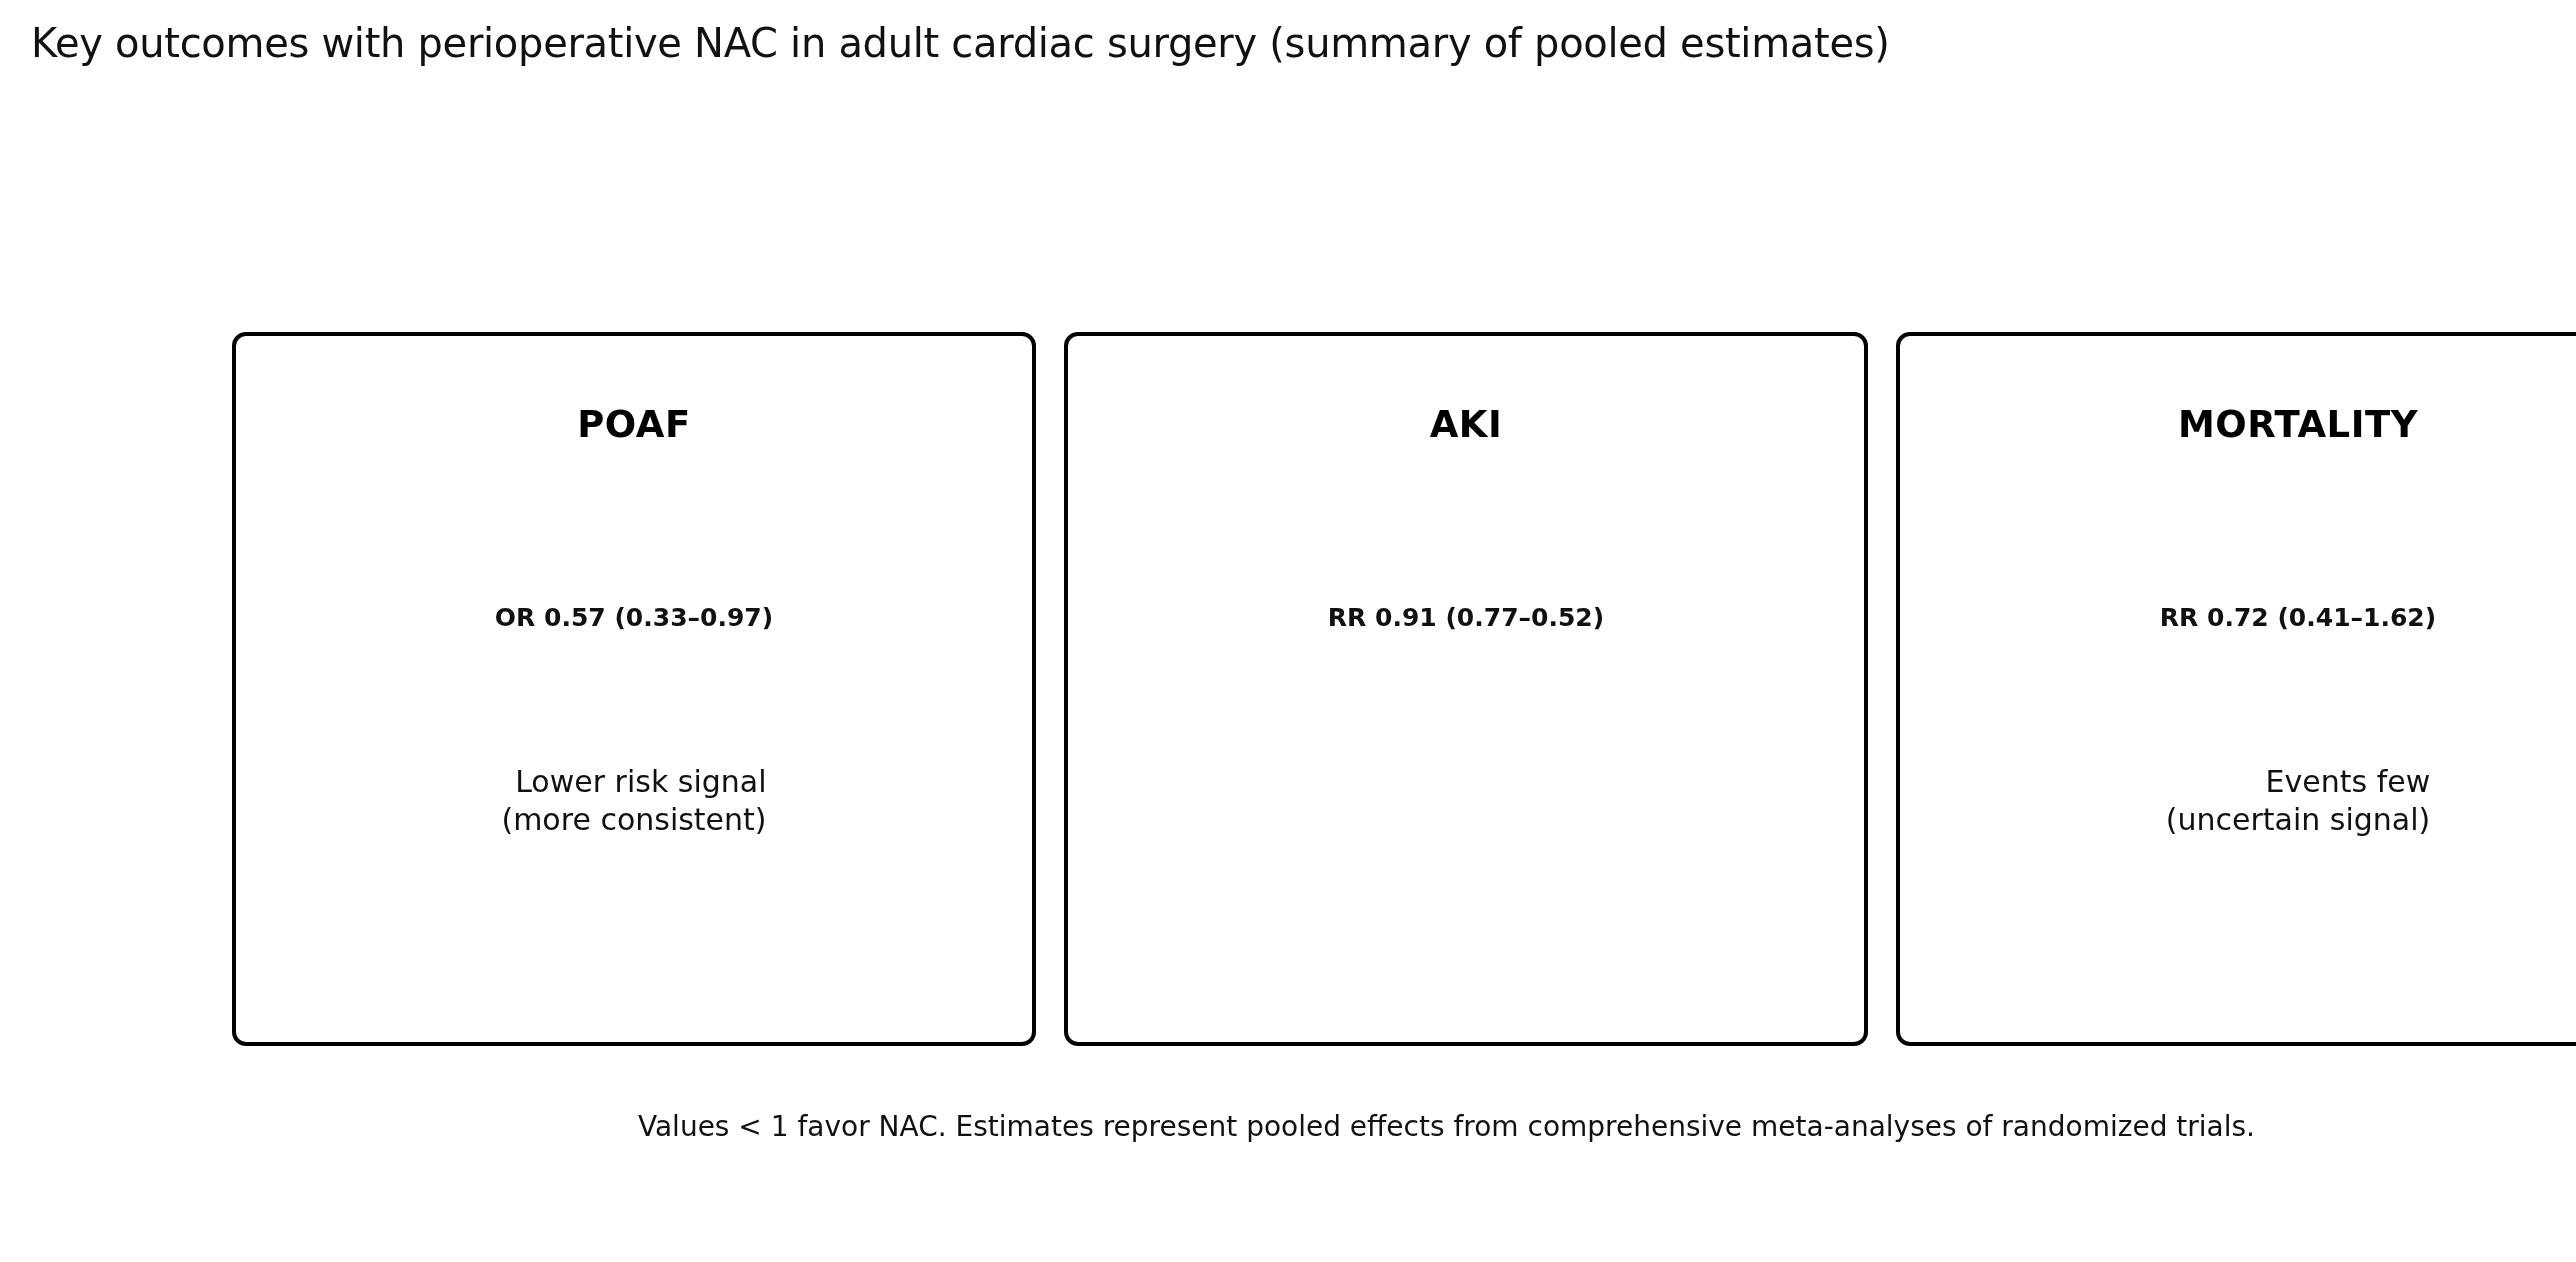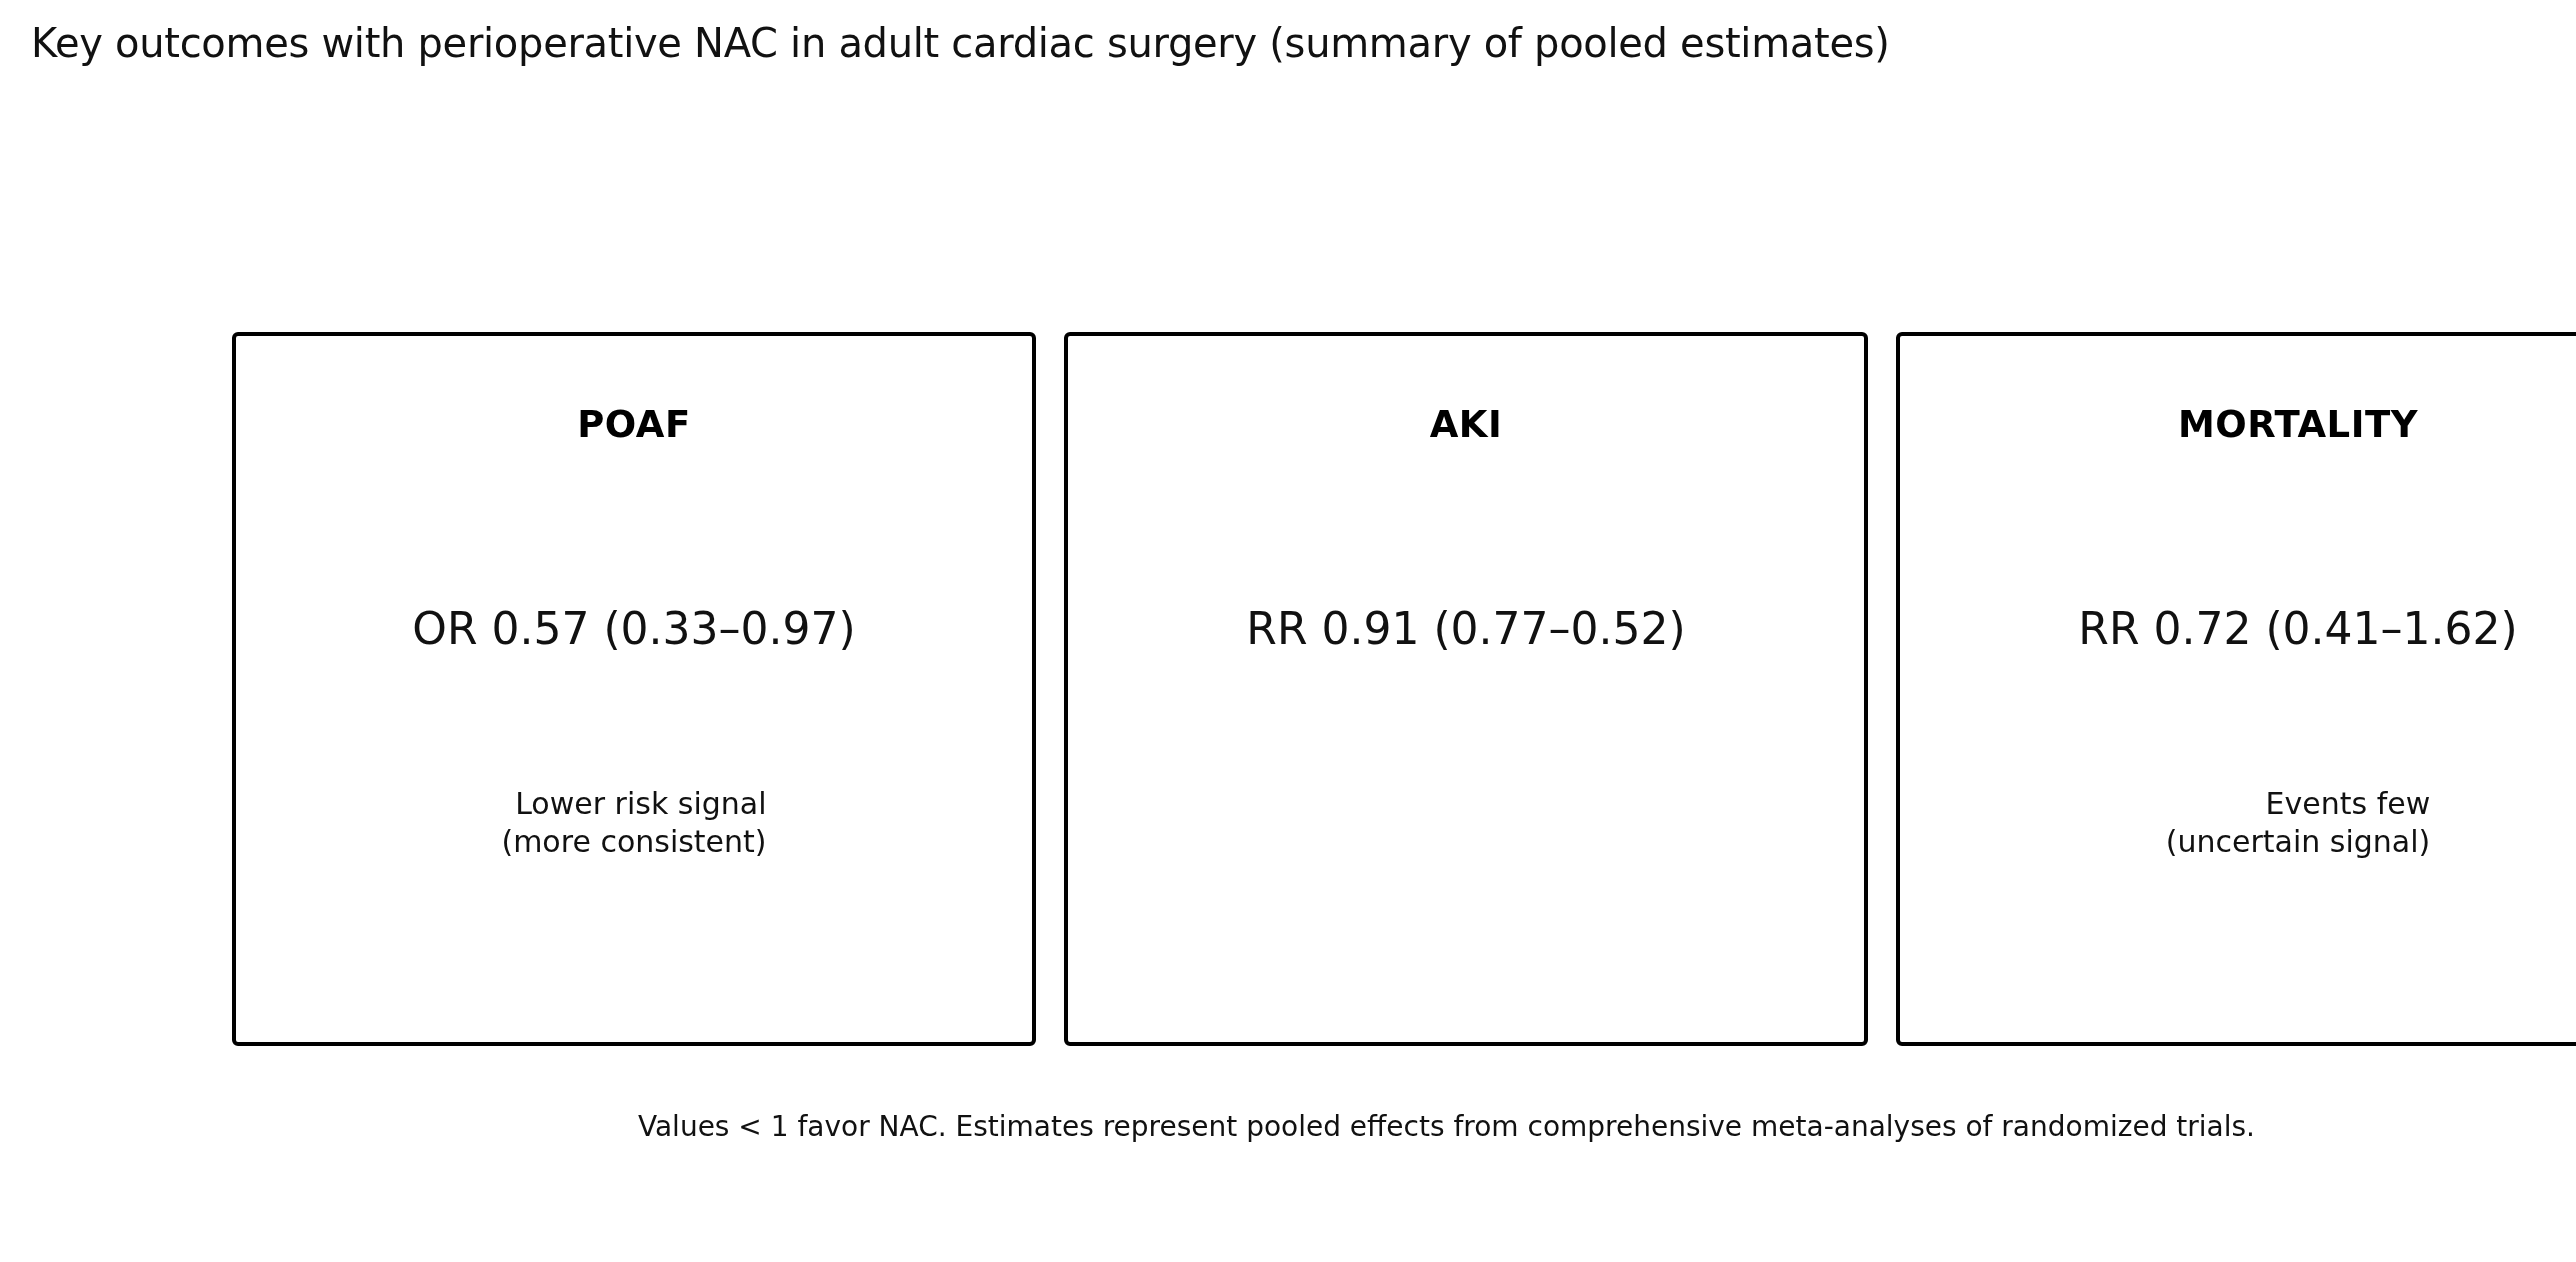--- a/index.html
+++ b/index.html
@@ -47,42 +47,43 @@
     align-items: flex-start;
     justify-content: flex-start;
     gap: 28px;
   }
 
   .card {
     box-sizing: border-box;
     width: 804px;
     height: 714px;
     border: 4.6px solid #000000;
-    border-radius: 6px;
+    border-radius: 14px;
     background: #ffffff;
     display: flex;
     flex-direction: column;
     align-items: center;
     padding-top: 67px;
   }
 
   .card-title {
     font-size: 37px;
     font-weight: bold;
     letter-spacing: 0.5px;
     text-align: center;
     color: #000000;
   }
 
   .card-estimate {
     margin-top: 157px;
-    font-size: 44px;
+    font-size: 25px;
     text-align: center;
     color: #111111;
     white-space: nowrap;
+    font-weight: bold;
   }
 
   .card-note {
     margin-top: 131px;
     font-size: 30px;
     line-height: 1.25;
     text-align: right;
     color: #111111;
     white-space: pre-line;
   }

